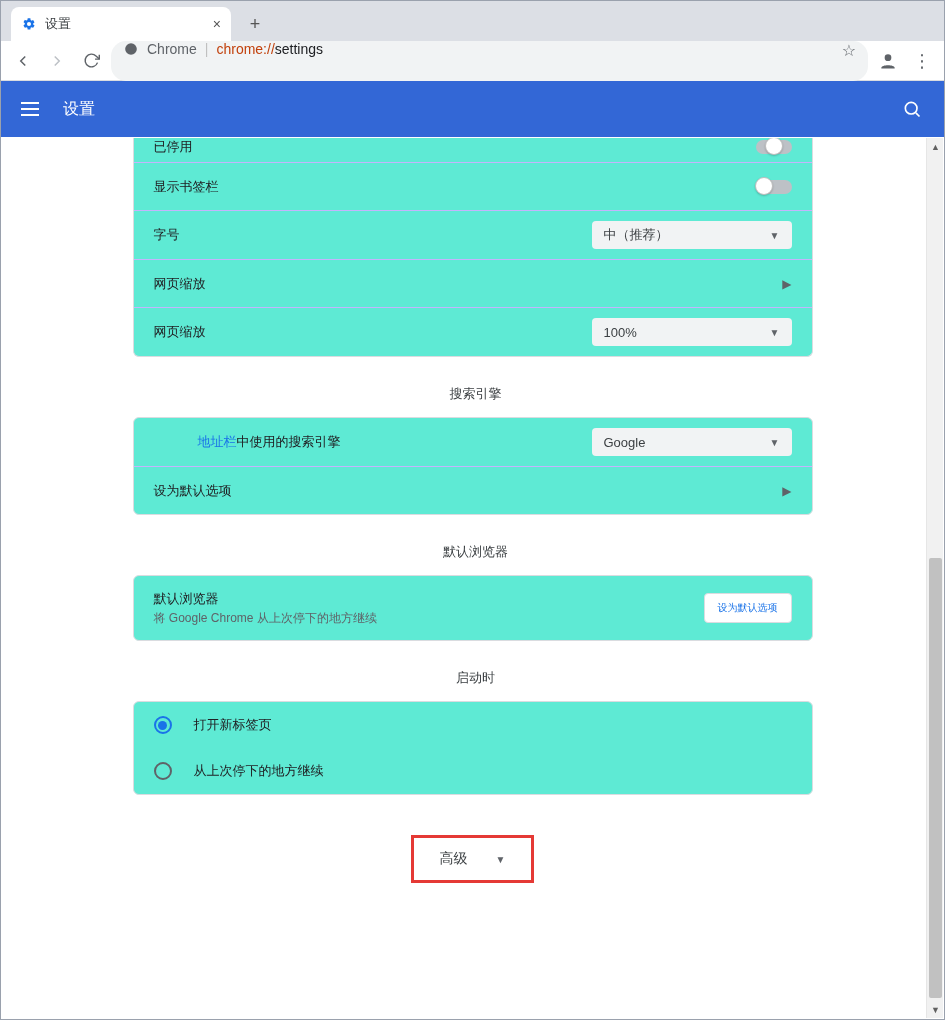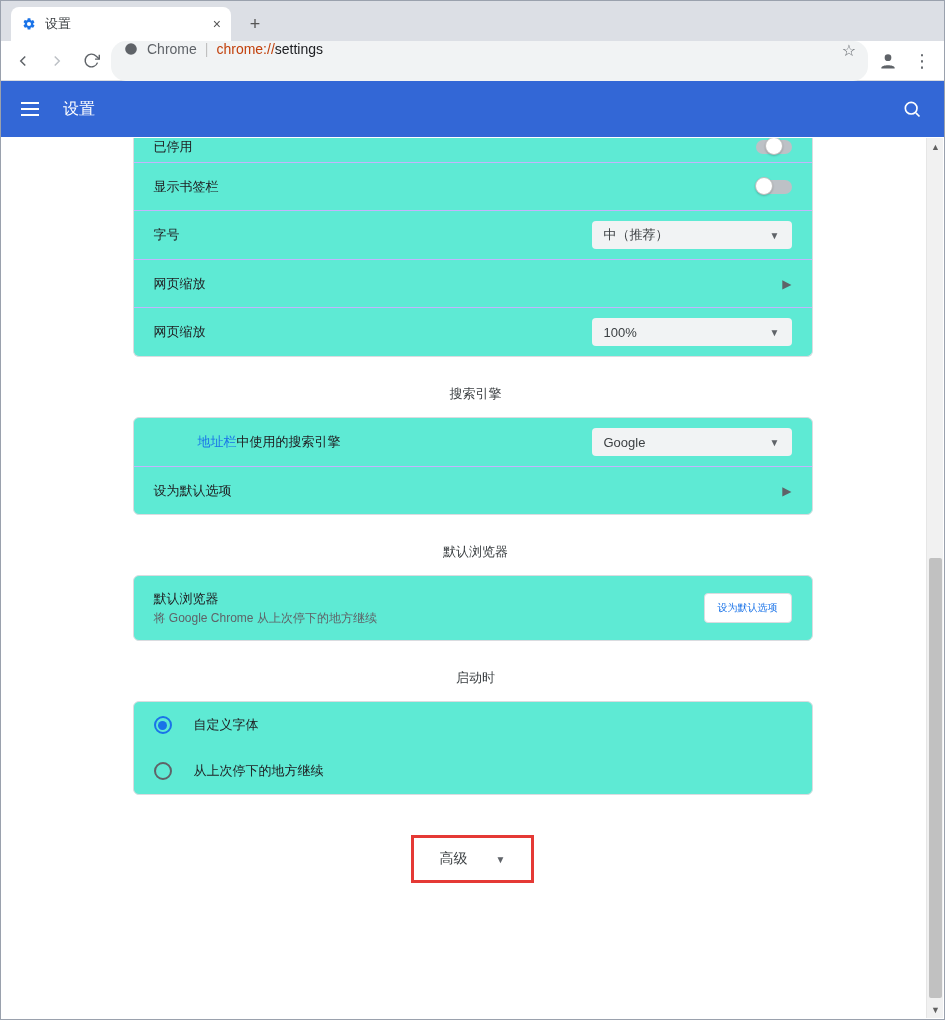--- a/index.html
+++ b/index.html
@@ -220,21 +220,21 @@
               <div class="sub">将 Google Chrome 从上次停下的地方继续</div>
             </div>
             <button class="outline-btn">设为默认选项</button>
           </div>
         </div>
 
         <div class="section-h">启动时</div>
         <div class="card">
           <div class="startup-row">
             <span class="radio checked"></span>
-            <span>自定义字体</span>
+            <span>打开新标签页</span>
           </div>
           <div class="startup-row">
             <span class="radio"></span>
             <span>从上次停下的地方继续</span>
           </div>
         </div>
 
         <div class="advanced-wrap">
           <div class="advanced-box">
             <span>高级</span>

